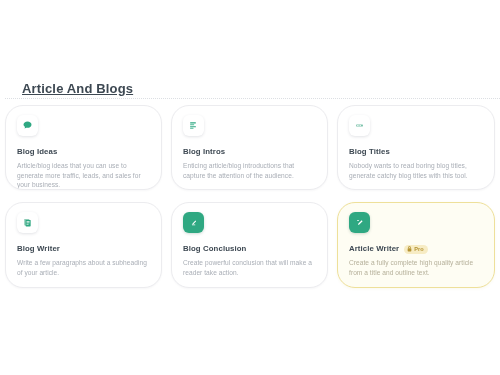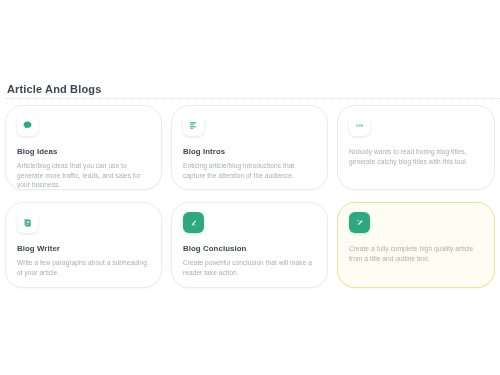--- a/index.html
+++ b/index.html
@@ -27,28 +27,29 @@
   
   .section-header {
     position: absolute;
     left: 0;
     top: 84px;
     width: 500px;
     height: 14px;
   }
   .section-title {
     position: absolute;
-    left: 7px;
+    left: 22px;
     top: 0;
-    font-size: 11px;
+    font-size: 13px;
     font-weight: bold;
     color: #3d4852;
     letter-spacing: 0.15px;
     line-height: 10px;
     white-space: nowrap;
+    text-decoration: underline;
   }
   .section-divider {
     position: absolute;
     left: 5px;
     top: 14px;
     width: 495px;
     height: 0;
     border-top: 1px dotted #dcdfe3;
   }
 
@@ -199,20 +200,23 @@
     <div class="card col-2 row-0 tall">
       <div class="card-inner">
         <div class="icon-tile">
           <svg width="11" height="11" viewBox="0 0 16 16" aria-hidden="true">
             <rect x="3" y="6.6" width="10" height="2.8" rx="0.6" fill="#7cc3ab"></rect>
             <rect x="4.2" y="7.4" width="1.4" height="1.3" fill="#ffffff"></rect>
             <rect x="6.4" y="7.4" width="1.4" height="1.3" fill="#ffffff"></rect>
             <rect x="8.6" y="7.4" width="1.4" height="1.3" fill="#ffffff"></rect>
           </svg>
         </div>
+        <div class="card-title-row">
+          <div class="card-title">Blog Titles</div>
+        </div>
         <div class="card-desc">Nobody wants to read boring blog titles, generate catchy blog titles with this tool.</div>
       </div>
     </div>
 
     <div class="card col-0 row-1">
       <div class="card-inner">
         <div class="icon-tile">
           <svg width="11" height="11" viewBox="0 0 16 16" aria-hidden="true">
             <rect x="3.2" y="2.8" width="7.4" height="9.6" rx="1" fill="#8ecdb7"></rect>
             <rect x="5.2" y="4.2" width="7.4" height="9.6" rx="1" fill="#2fa882"></rect>
@@ -246,18 +250,28 @@
 
     <div class="card col-2 row-1 featured">
       <div class="card-inner">
         <div class="icon-tile solid">
           <svg width="11" height="11" viewBox="0 0 16 16" aria-hidden="true">
             <rect x="3" y="3" width="10" height="10" rx="2" fill="#2fa882"></rect>
             <path d="M11.2 4.8L6.4 9.6l-.6 1.9 1.9-.6 4.8-4.8-1.3-1.3z" fill="#ffffff"></path>
             <rect x="4.4" y="4.4" width="3" height="0.9" rx="0.4" fill="#ffffff"></rect>
           </svg>
         </div>
+        <div class="card-title-row">
+          <div class="card-title">Article Writer</div>
+          <span class="pro-badge">
+            <svg width="5" height="6" viewBox="0 0 10 12" aria-hidden="true">
+              <path d="M5 0.6c-1.5 0-2.6 1.1-2.6 2.5v1.3h1.5V3.1c0-.6.5-1.1 1.1-1.1s1.1.5 1.1 1.1v1.3h1.5V3.1C7.6 1.7 6.5.6 5 .6z" fill="#b59434"></path>
+              <rect x="1.3" y="4.4" width="7.4" height="6.4" rx="1.2" fill="#b59434"></rect>
+            </svg>
+            <span class="badge-label">Pro</span>
+          </span>
+        </div>
         <div class="card-desc">Create a fully complete high quality article from a title and outline text.</div>
       </div>
     </div>
 
   </div>
 </div>
 
 </body></html>

